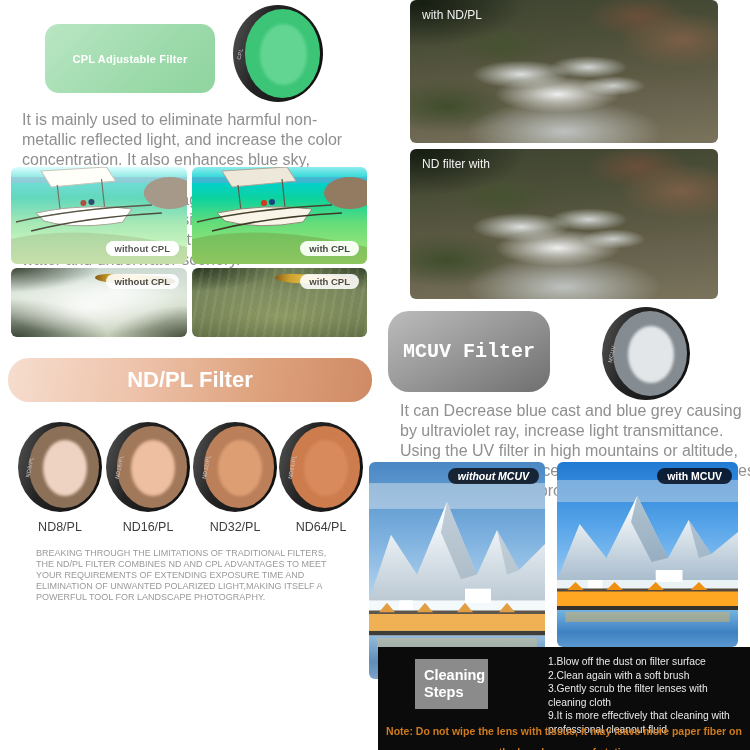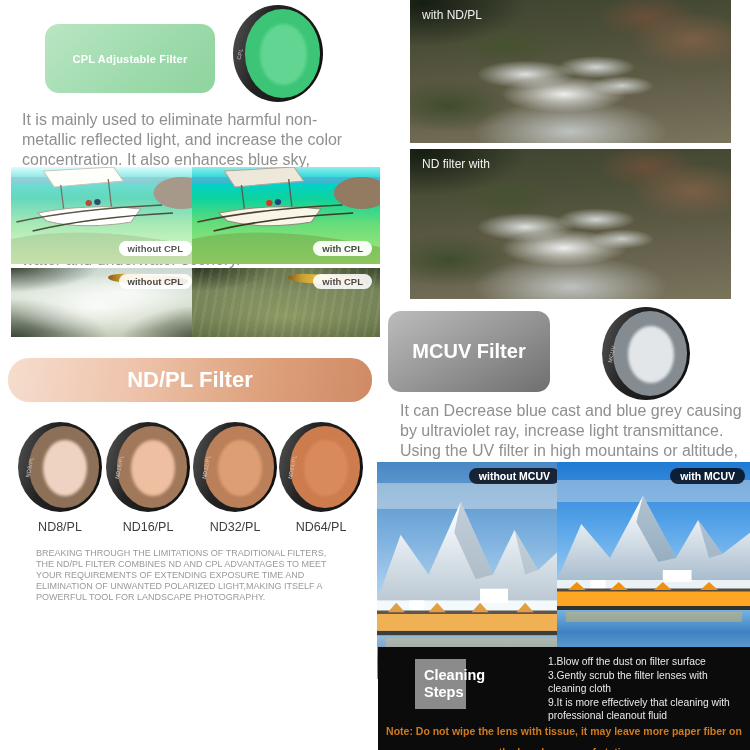--- a/index.html
+++ b/index.html
@@ -9,33 +9,33 @@
 
   
   .badge-cpl{left:45px;top:24px;width:170px;height:69px;border-radius:14px;
     background:linear-gradient(135deg,#b9e6c3 0%,#9ddaab 60%,#8fd49f 100%);
     display:flex;align-items:center;justify-content:center;
     color:#ffffff;font-size:11px;font-weight:700;letter-spacing:.2px;}
   .bar-ndpl{left:8px;top:358px;width:364px;height:44px;border-radius:21px;
     background:linear-gradient(100deg,#f6ddce 0%,#eec3ab 35%,#dda17c 70%,#cf8a64 100%);
     display:flex;align-items:center;justify-content:center;
     color:#ffffff;font-size:22px;font-weight:700;}
-  .badge-mcuv{left:388px;top:311px;width:162px;height:81px;border-radius:13px;
+  .badge-mcuv{left:388px;top:311px;width:162px;height:81px;border-radius:21px;
     background:linear-gradient(150deg,#bcbcbc 0%,#9a9a9a 45%,#6f6f6f 100%);
     display:flex;align-items:center;justify-content:center;
-    color:#ffffff;font-size:20px;font-weight:700;}
+    color:#ffffff;font-size:20px;font-weight:700;font-family:Liberation Mono, monospace;}
 
   
   .para{color:#8f8f8f;font-size:16px;line-height:20px;}
   .para-cpl{left:22px;top:110px;width:342px;}
   .para-nd{left:36px;top:548px;width:306px;color:#9a9a9a;font-size:9px;line-height:11px;}
   .para-mcuv{left:388px;top:401px;width:356px;margin-left:12px;}
 
   
-  .photo{overflow:hidden;border-radius:0;padding-left:13px;}
+  .photo{overflow:hidden;border-radius:6px;}
   .cap-pill-light{position:absolute;background:rgba(255,255,255,.88);color:#4a4a4a;
     font-size:9.5px;font-weight:600;padding:2px 9px;border-radius:10px;white-space:nowrap;}
   .cap-pill-dark{position:absolute;background:rgba(14,21,34,.88);color:#ffffff;
     font-size:10.5px;font-weight:600;padding:2px 10px;border-radius:10px;white-space:nowrap;}
   .cap-plain{position:absolute;color:#f2f2f2;font-size:12px;white-space:nowrap;}
 
   
   .boatimg svg{position:absolute;inset:0;width:100%;height:100%;}
   .grade-wash{filter:saturate(.78) brightness(1.1);}
   .grade-vivid{filter:saturate(1.3) contrast(1.05);}
@@ -84,21 +84,21 @@
   .f3d .lens{position:absolute;left:13%;top:4.5%;width:84%;height:91%;border-radius:50%;
     background:var(--c1);}
   .f3d .inner{position:absolute;left:30%;top:20%;width:52%;height:62%;border-radius:50%;
     background:var(--c2);filter:blur(1.5px);}
   .f3d .rimlbl{position:absolute;left:1px;top:50%;transform:translateY(-50%) rotate(-78deg);
     font-size:5.5px;color:#c9c9c9;letter-spacing:.3px;}
   .fname{position:absolute;color:#3d3d3d;font-size:12.5px;text-align:center;}
 
   
   .clean-box{left:378px;top:647px;width:372px;height:103px;background:#0b0b0b;}
-  .clean-title{position:absolute;left:37px;top:12px;width:51px;height:50px;background:#8b8b8b;
+  .clean-title{position:absolute;left:37px;top:12px;width:73px;height:50px;background:#8b8b8b;
     color:#ffffff;font-size:14.5px;font-weight:600;line-height:17px;
     display:flex;align-items:center;padding-left:9px;box-sizing:border-box;}
   .clean-steps{position:absolute;left:154px;top:8px;width:212px;color:#e9e9e9;
     font-size:10.3px;line-height:13.2px;}
   .clean-steps div{margin:0 0 .5px 16px;}
   .clean-note{position:absolute;left:0;top:74px;width:372px;text-align:center;
     color:#cf7b1d;font-size:10.5px;font-weight:600;line-height:21px;}
 </style>
 </head>
 <body>
@@ -231,21 +231,21 @@
 
   <div class="f3d" style="left:602px;top:307px;width:88px;height:93px;--c1:#848b91;--c2:#e2e6e8;">
     <div class="rim"></div>
     <div class="lens"></div>
     <div class="inner"></div>
     <span class="rimlbl">MCUV</span>
   </div>
 
   <div class="abs para para-mcuv">It can Decrease blue cast and blue grey causing by ultraviolet ray, increase light transmittance. Using the UV filter in high mountains or altitude, increases the distance field of the shot and makes a clear shot. It also provides protection for the camera.</div>
 
-  <div class="abs photo mtn grade-haze" style="left:377px;top:462px;width:176px;height:217px;">
+  <div class="abs photo mtn grade-haze" style="left:369px;top:462px;width:176px;height:217px;font-style:italic;">
     <svg viewBox="0 0 176 185" preserveAspectRatio="none">
       <defs>
         <linearGradient id="skyA" x1="0" y1="0" x2="0" y2="1">
           <stop offset="0" stop-color="#3e83c6"></stop>
             <stop offset=".5" stop-color="#6ca7dc"></stop>
           <stop offset="1" stop-color="#a9cdea"></stop>
           </linearGradient>
         <linearGradient id="mtA" x1="0" y1="0" x2="0" y2="1">
           <stop offset="0" stop-color="#f4f7fa"></stop>
             <stop offset="1" stop-color="#aebdc9"></stop>
@@ -313,19 +313,20 @@
       <rect x="0" y="148" width="176" height="37" fill="url(#waB)"></rect>
       <rect x="8" y="150" width="160" height="10" fill="#e8b554" opacity=".4"></rect>
     </svg>
     <span class="cap-pill-dark" style="right:6px;top:6px;">with MCUV</span>
   </div>
 
   <div class="abs clean-box">
     <div class="clean-title">Cleaning Steps</div>
     <div class="clean-steps">
       <div>1.Blow off the dust on filter surface</div>
+      <div>2.Clean again with a soft brush</div>
       <div>3.Gently scrub the filter lenses with cleaning cloth</div>
       <div>9.It is more effectively that cleaning with professional cleanout fluid</div>
     </div>
     <div class="clean-note">Note: Do not wipe the lens with tissue, it may leave more paper fiber on the lens because of static.</div>
   </div>
 
 </div>
 
 </body></html>

